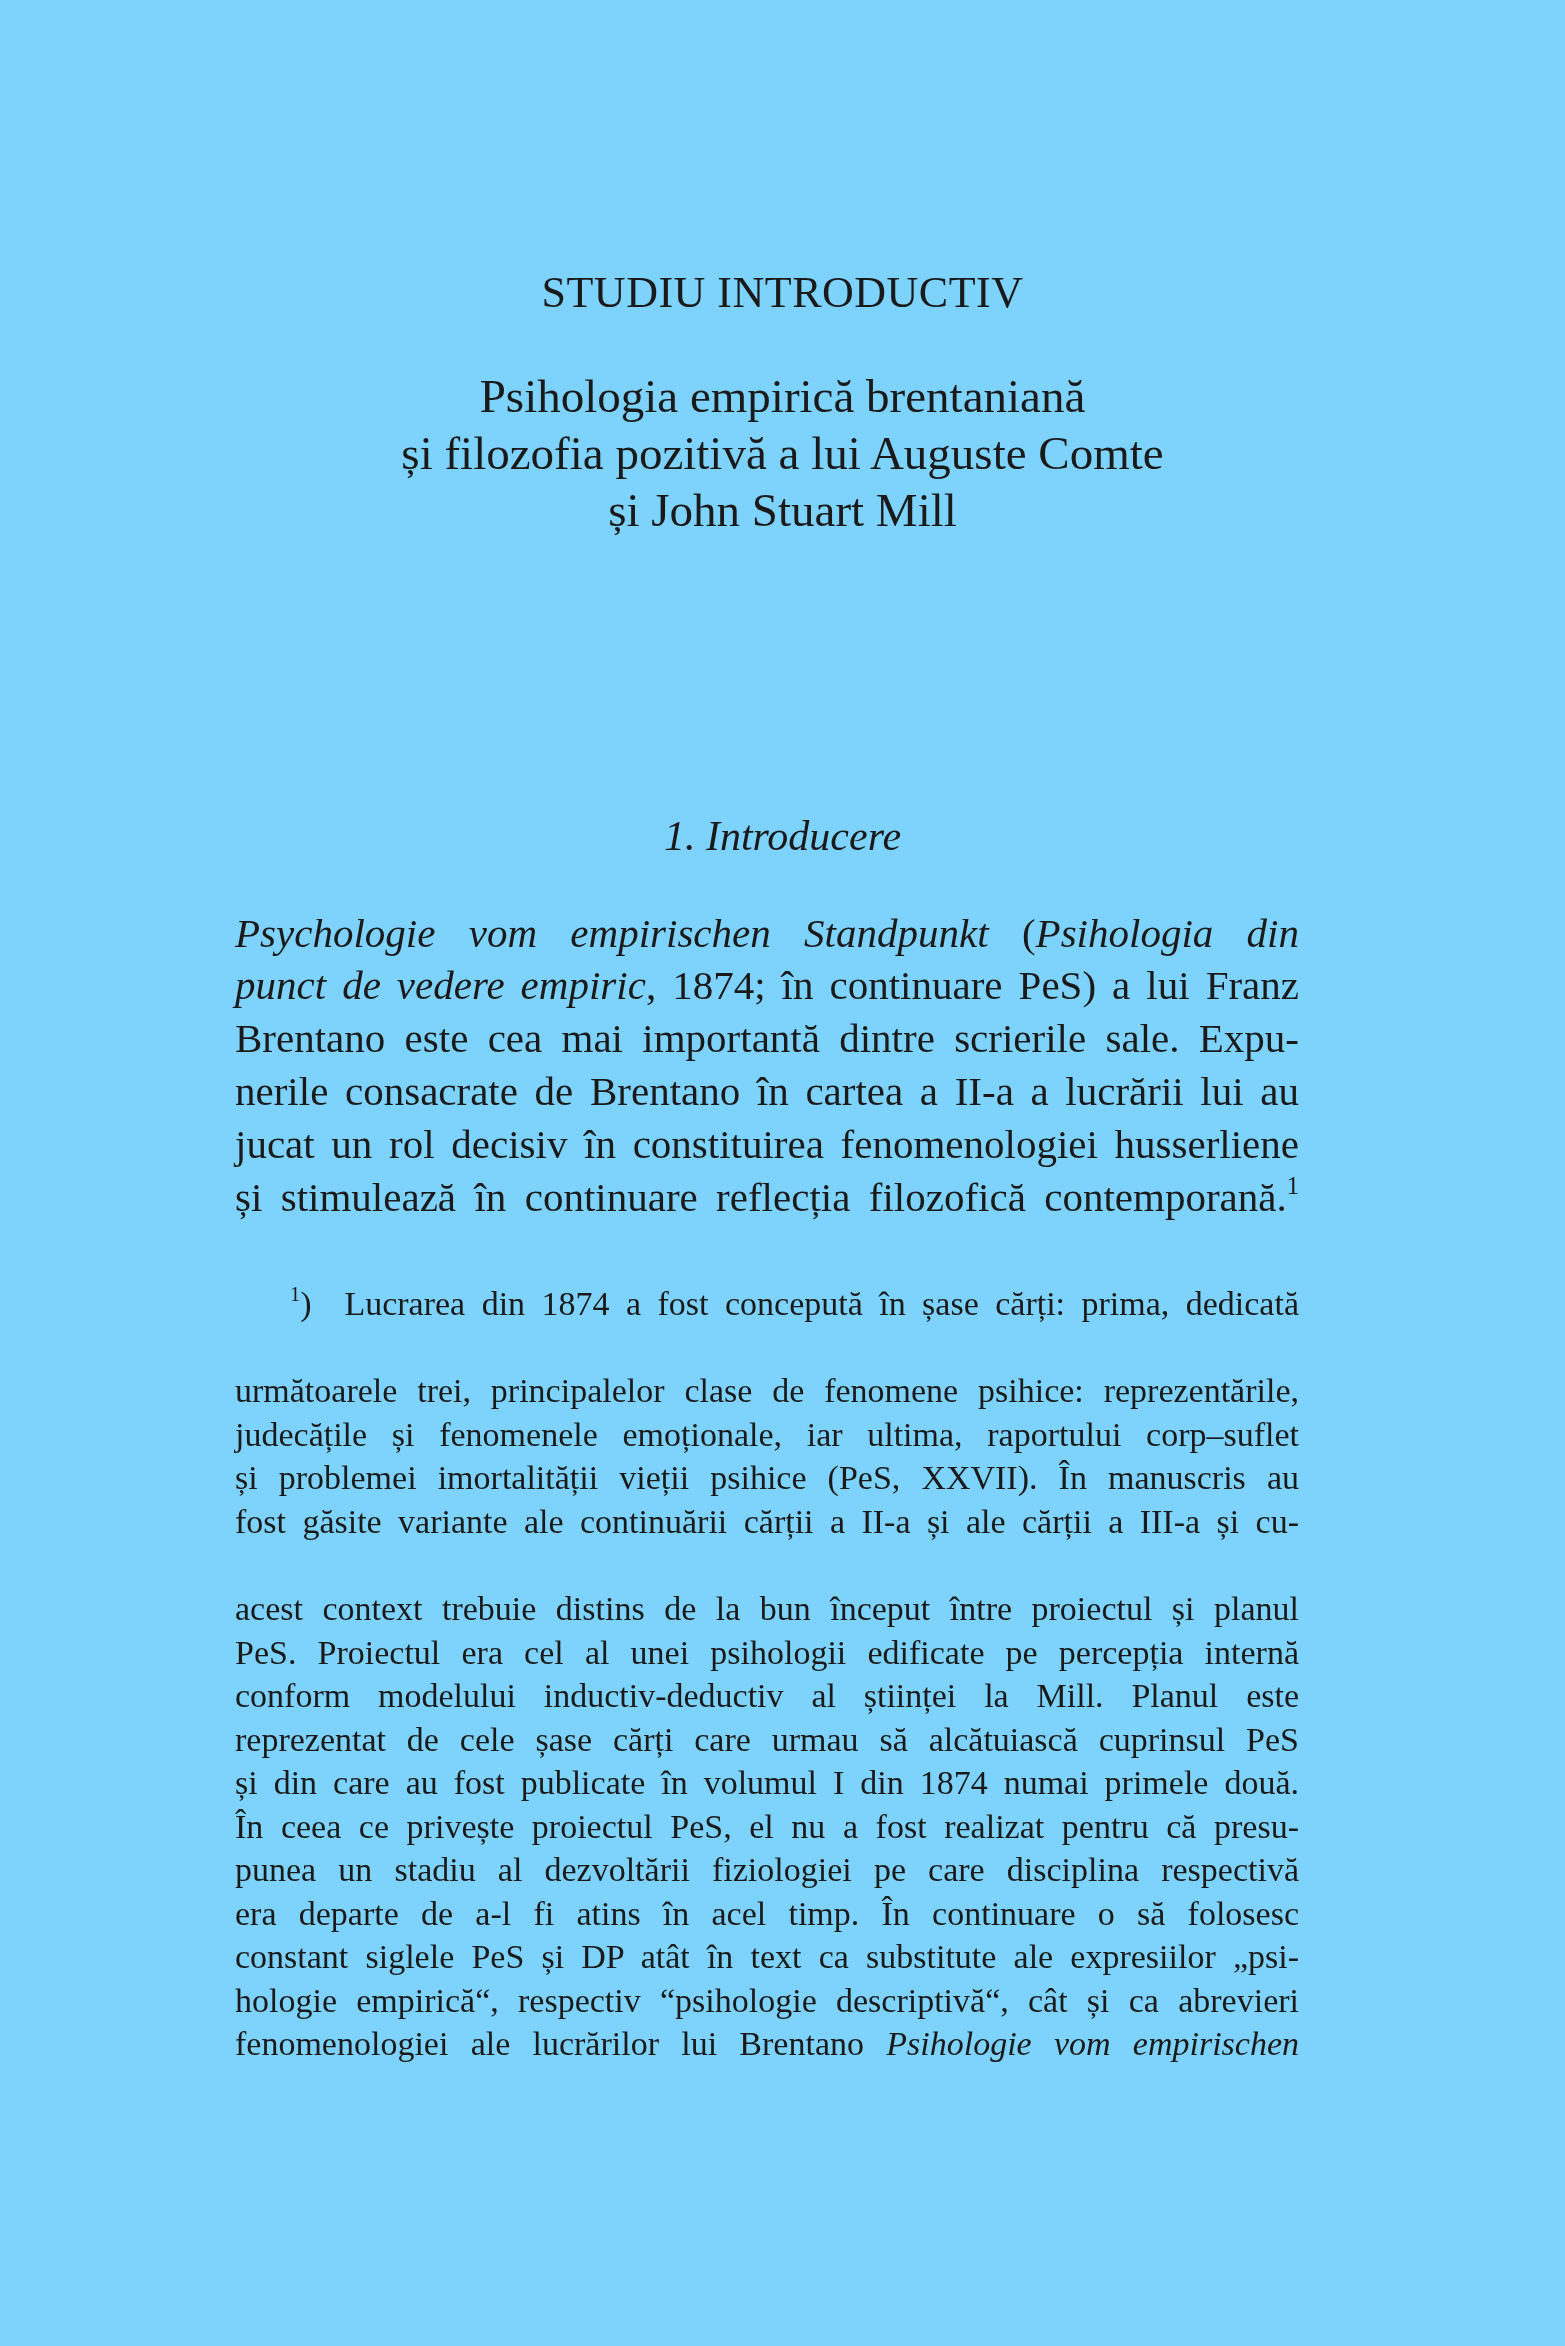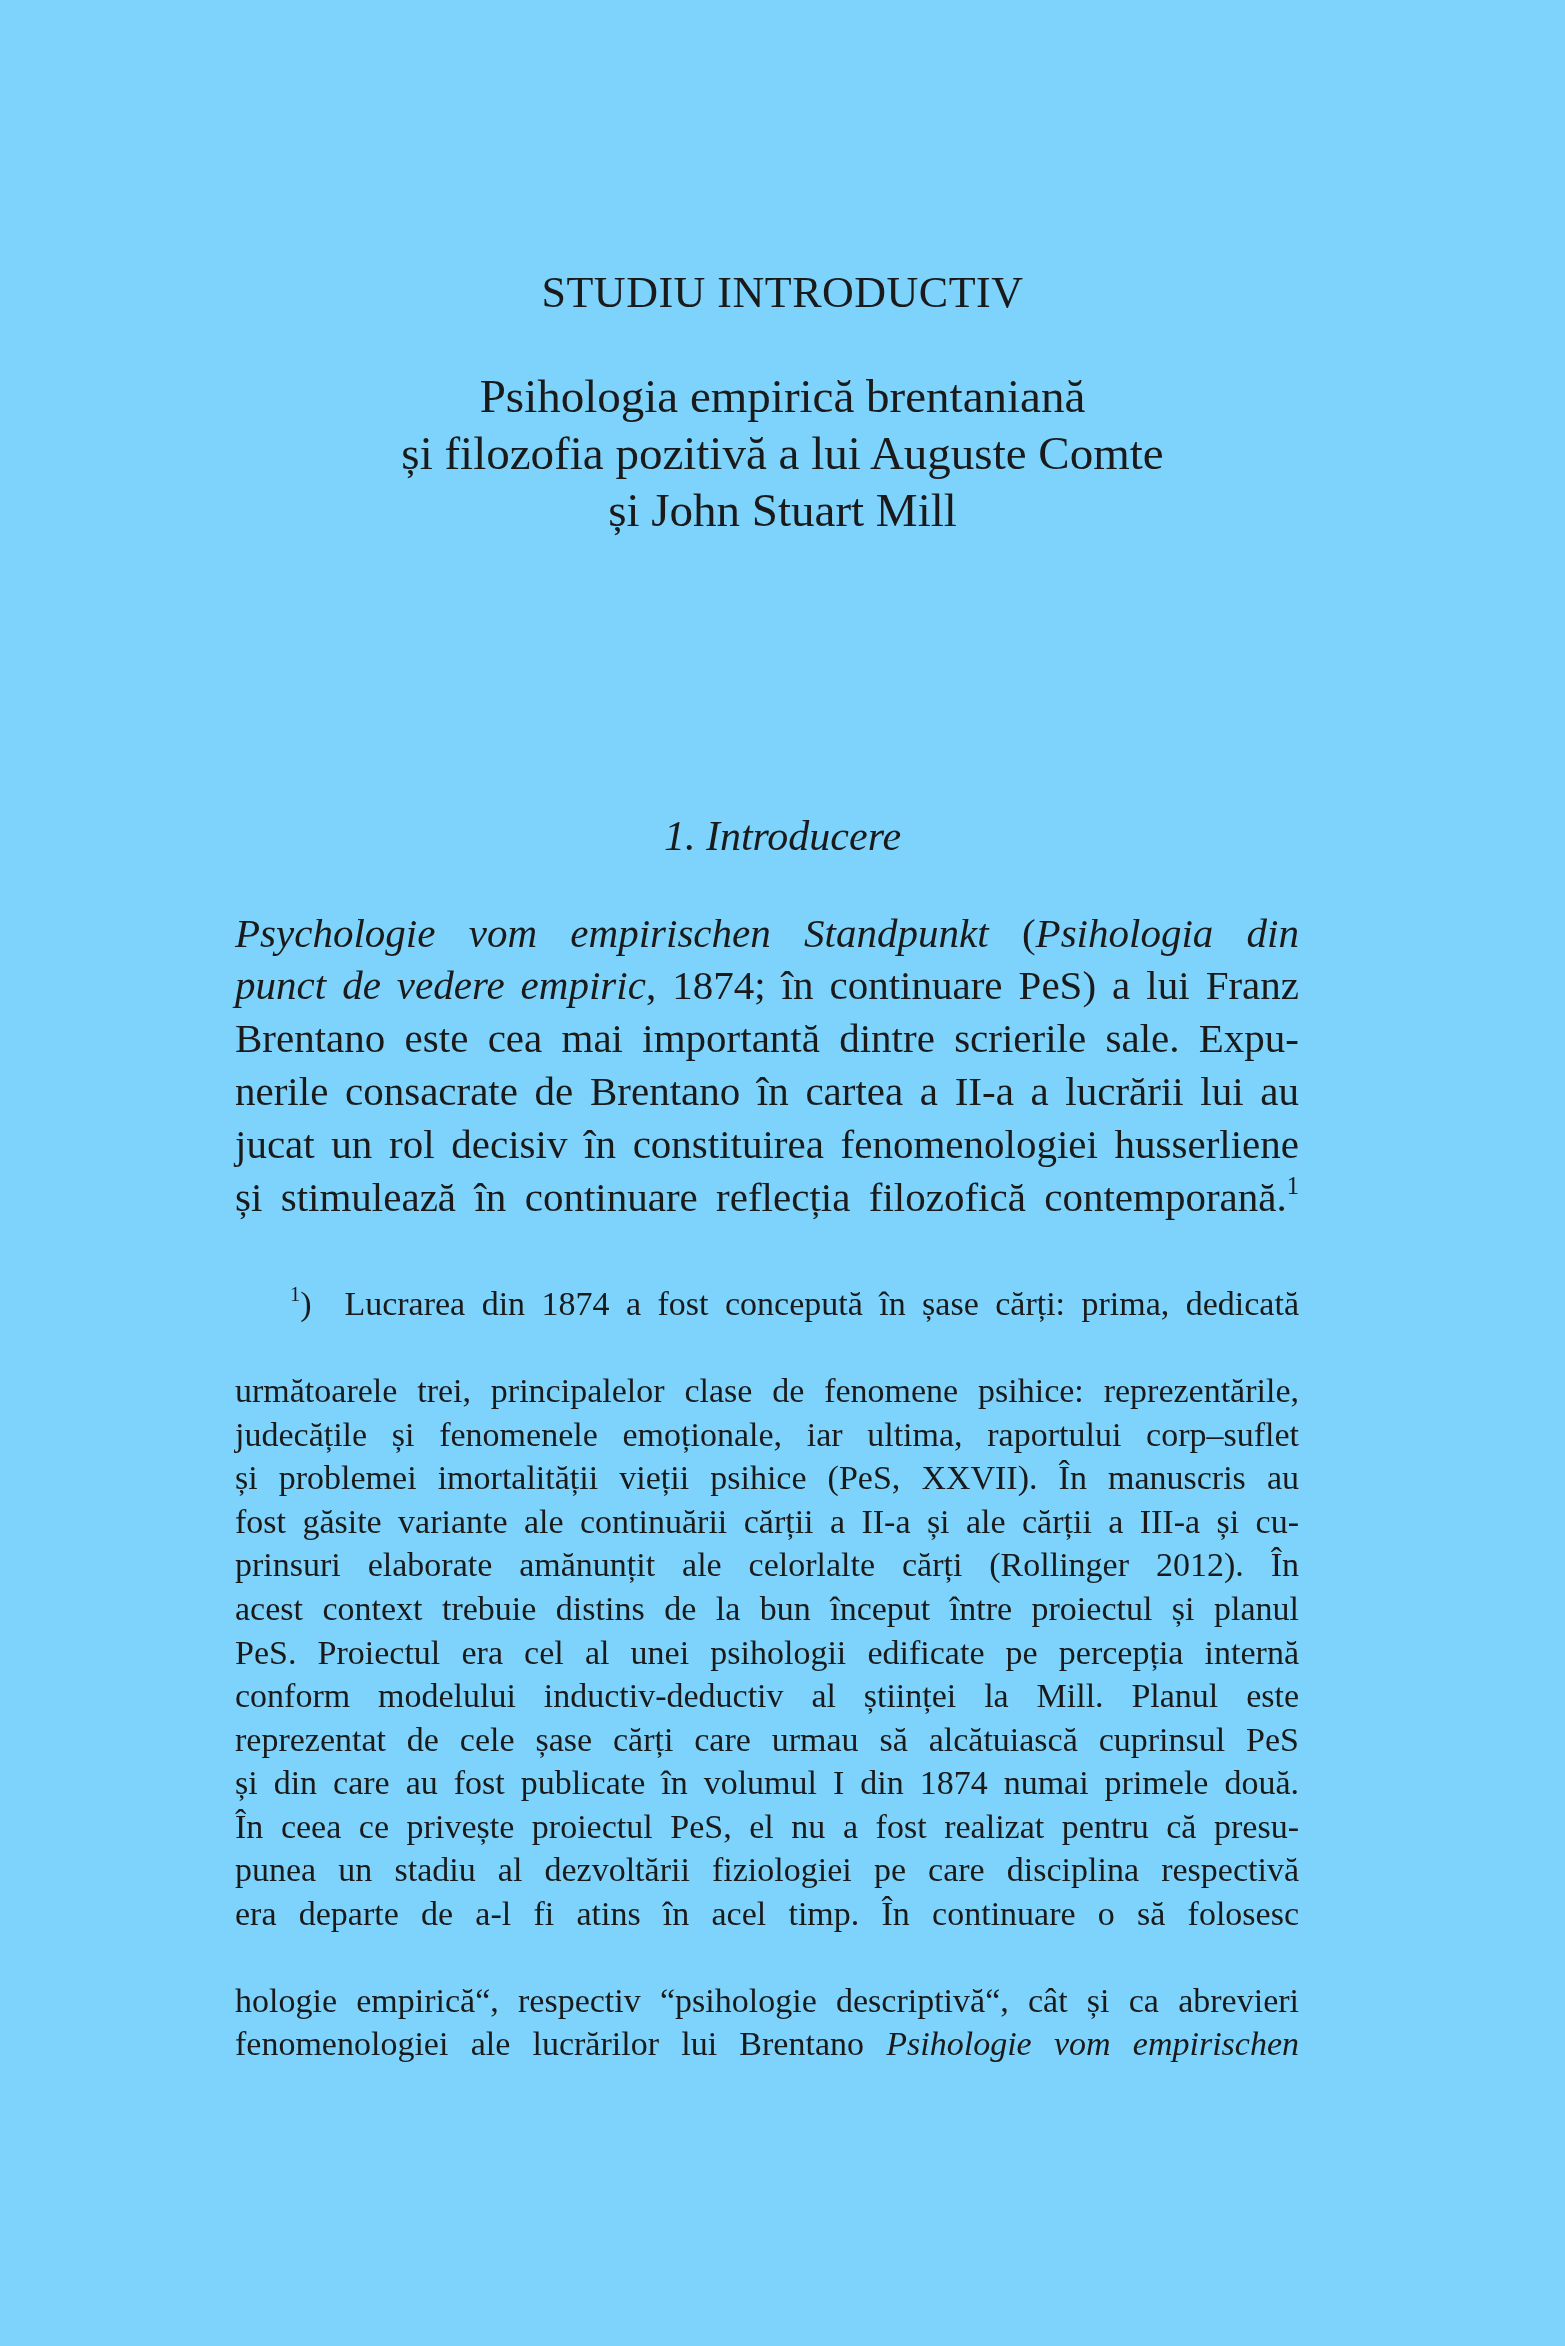--- a/index.html
+++ b/index.html
@@ -46,26 +46,26 @@
   <div class="line body-line" style="top:1014px;">Brentano este cea mai importantă dintre scrierile sale. Expu-</div>
   <div class="line body-line" style="top:1067px;">nerile consacrate de Brentano în cartea a II-a a lucrării lui au</div>
   <div class="line body-line" style="top:1120px;">jucat un rol decisiv în constituirea fenomenologiei husserliene</div>
   <div class="line body-line" style="top:1173px;"><span>și stimulează în continuare reflecția filozofică contemporană.</span><sup>1</sup></div>
 
   <div class="line fn-line indent" style="top:1283px;"><sup>1</sup><span>)</span>&nbsp; <span>Lucrarea din 1874 a fost concepută în șase cărți: prima, dedicată</span></div>
   <div class="line fn-line" style="top:1370px;">următoarele trei, principalelor clase de fenomene psihice: reprezentările,</div>
   <div class="line fn-line" style="top:1414px;">judecățile și fenomenele emoționale, iar ultima, raportului corp–suflet</div>
   <div class="line fn-line" style="top:1457px;">și problemei imortalității vieții psihice (PeS, XXVII). În manuscris au</div>
   <div class="line fn-line" style="top:1501px;">fost găsite variante ale continuării cărții a II-a și ale cărții a III-a și cu-</div>
-  <div class="line fn-line" style="top:1544px;">prinsuri elaborate amănunțit ale celorlalte cărți (Rollinger 2012). În</div>
   <div class="line fn-line" style="top:1588px;">acest context trebuie distins de la bun început între proiectul și planul</div>
   <div class="line fn-line" style="top:1632px;">PeS. Proiectul era cel al unei psihologii edificate pe percepția internă</div>
   <div class="line fn-line" style="top:1675px;">conform modelului inductiv-deductiv al științei la Mill. Planul este</div>
   <div class="line fn-line" style="top:1719px;">reprezentat de cele șase cărți care urmau să alcătuiască cuprinsul PeS</div>
   <div class="line fn-line" style="top:1762px;">și din care au fost publicate în volumul I din 1874 numai primele două.</div>
   <div class="line fn-line" style="top:1806px;">În ceea ce privește proiectul PeS, el nu a fost realizat pentru că presu-</div>
   <div class="line fn-line" style="top:1849px;">punea un stadiu al dezvoltării fiziologiei pe care disciplina respectivă</div>
   <div class="line fn-line" style="top:1893px;">era departe de a-l fi atins în acel timp. În continuare o să folosesc</div>
+  <div class="line fn-line" style="top:1936px;">constant siglele PeS și DP atât în text ca substitute ale expresiilor „psi-</div>
   <div class="line fn-line" style="top:1980px;">hologie empirică“, respectiv “psihologie descriptivă“, cât și ca abrevieri</div>
   <div class="line fn-line" style="top:2023px;"><span>fenomenologiei ale lucrărilor lui Brentano </span><em>Psihologie vom empirischen</em></div>
 
 </div>
 
 
 </body></html>

